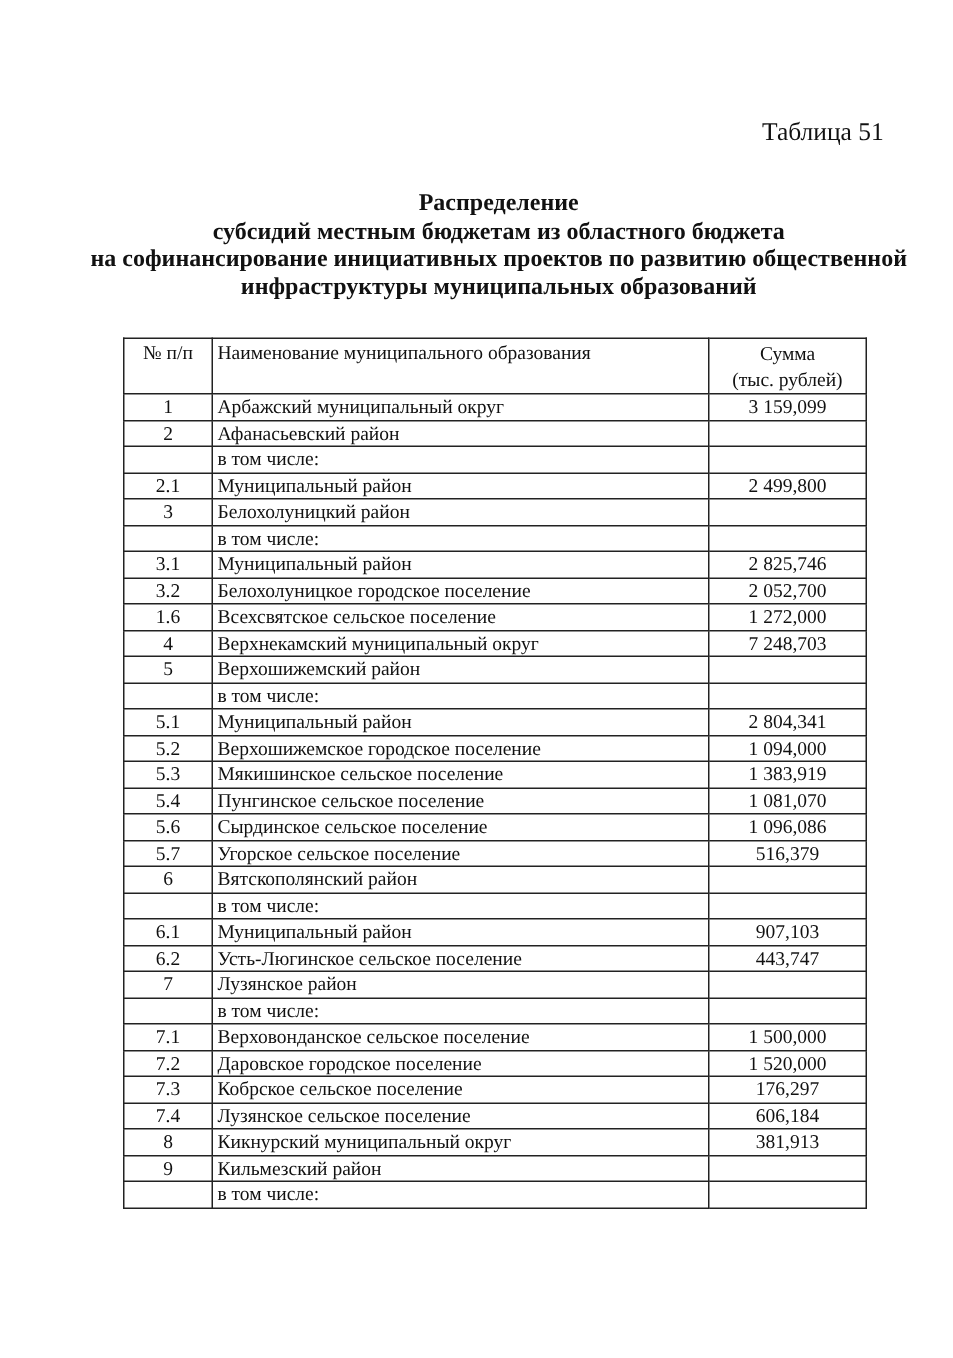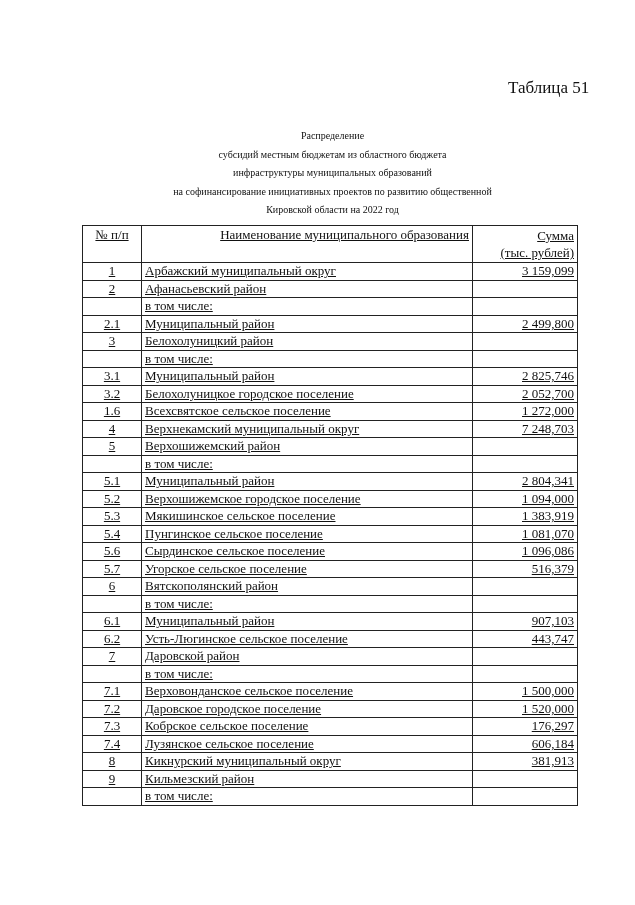--- a/index.html
+++ b/index.html
@@ -5,50 +5,48 @@
     html, body { margin: 0; padding: 0; }
     body {
       width: 635px; height: 905px; background: #ffffff; position: relative; overflow: hidden;
       font-family: "Liberation Serif", serif; color: #111;
     }
     .table-label {
       position: absolute; top: 78px; left: 508px; font-size: 17px;
     }
     .title {
       position: absolute; top: 127px; left: 0; width: 635px; text-align: center;
-      font-weight: normal; font-size: 10px; line-height: 18.5px;
+      font-weight: bold; font-size: 16px; line-height: 18.5px;
     }
     .title div { margin-left: 30px; }
     table.main {
       position: absolute; top: 225px; left: 82px; border-collapse: collapse;
       font-size: 13px;
-      text-decoration: underline;
     }
     table.main td, table.main th {
       border: 1px solid #222; padding: 0 3px; height: 16.5px; line-height: 16px;
       white-space: nowrap;
     }
     table.main th { font-weight: normal; height: 36px; line-height: 17px; }
     .c1 { width: 52px; text-align: center; }
     .c2 { width: 324px; text-align: left; }
-    .c3 { width: 98px; text-align: right; }
-    th.c2 { text-align: right; padding-left: 38px; width: 289px; vertical-align: top; padding-top: 2px; }
+    .c3 { width: 98px; text-align: center; }
+    th.c2 { text-align: left; padding-left: 38px; width: 289px; vertical-align: top; padding-top: 2px; }
     th.c1 { vertical-align: top; padding-top: 2px; }
   </style>
 </head>
 <body>
 
 <div class="table-label">Таблица 51</div>
 
 <div class="title">
   <div>Распределение</div>
   <div>субсидий местным бюджетам из областного бюджета</div>
+  <div>на софинансирование инициативных проектов по развитию общественной</div>
   <div>инфраструктуры муниципальных образований</div>
-  <div>на софинансирование инициативных проектов по развитию общественной</div>
-  <div>Кировской области на 2022 год</div>
 </div>
 
 <table class="main">
   <thead>
     <tr>
       <th class="c1">№ п/п</th>
       <th class="c2">Наименование муниципального образования</th>
       <th class="c3">
         <div>Сумма</div>
         <div>(тыс. рублей)</div>
@@ -161,21 +159,21 @@
         <td class="c2">Муниципальный район</td>
         <td class="c3">907,103</td>
       </tr>
       <tr>
         <td class="c1">6.2</td>
         <td class="c2">Усть-Люгинское сельское поселение</td>
         <td class="c3">443,747</td>
       </tr>
       <tr>
         <td class="c1">7</td>
-        <td class="c2">Даровской район</td>
+        <td class="c2">Лузянское район</td>
         <td class="c3"></td>
       </tr>
       <tr>
         <td class="c1"></td>
         <td class="c2">в том числе:</td>
         <td class="c3"></td>
       </tr>
       <tr>
         <td class="c1">7.1</td>
         <td class="c2">Верховонданское сельское поселение</td>

